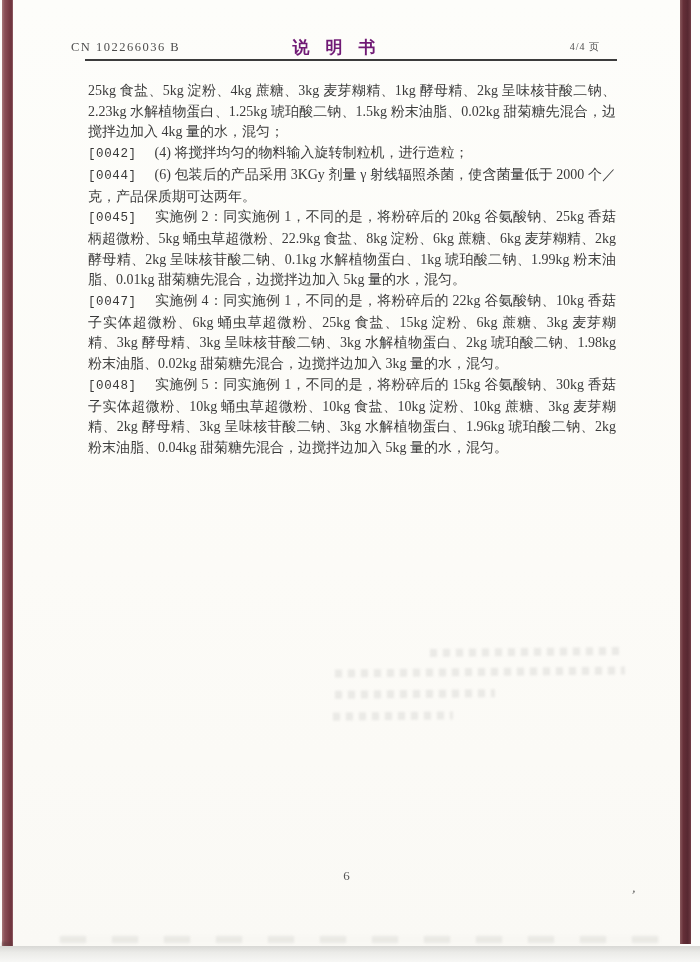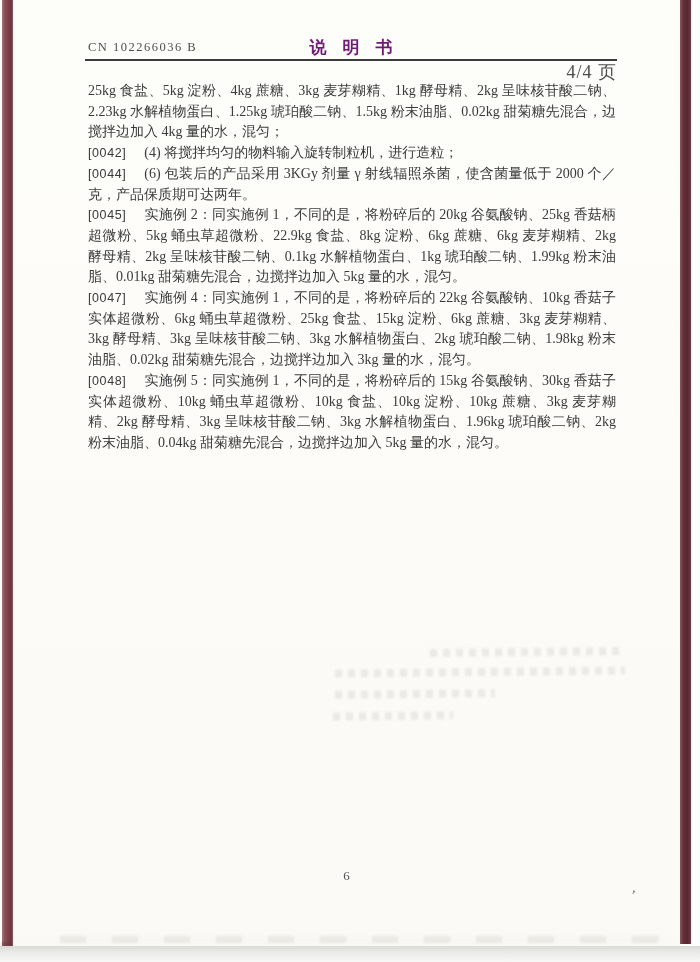--- a/index.html
+++ b/index.html
@@ -33,51 +33,51 @@
     position: absolute; left: 0; top: 946px; width: 700px; height: 16px;
     background: linear-gradient(180deg, #d8d8d5 0%, #ebebe8 40%, #f7f7f5 100%);
   }
   .bottom-smear {
     position: absolute; left: 60px; top: 936px; width: 600px; height: 7px;
     background: repeating-linear-gradient(90deg, rgba(160,160,155,.18) 0 26px, rgba(200,200,195,.04) 26px 52px);
     filter: blur(1.4px);
   }
 
   
-  .header { position: absolute; left: 85px; top: 36px; width: 532px; height: 22px; }
+  .header { position: absolute; left: 68px; top: 36px; width: 532px; height: 22px; }
   .doc-number {
     position: absolute; left: 3px; top: 4px;
     font-size: 12.5px; letter-spacing: 1.5px; color: #4d4d4d;
     font-family: "Liberation Serif", serif;
   }
   .doc-title {
     position: absolute; left: 0; right: 0; top: 0; text-align: center;
     font-size: 17px; font-weight: bold; color: #701a75;
     letter-spacing: 16px; text-indent: 16px;
   }
   .page-indicator {
     position: absolute; right: 0; top: 4px;
-    font-size: 18px; color: #4d4d4d; letter-spacing: 1px; margin-top: 20px;
+    font-size: 10px; color: #4d4d4d; letter-spacing: 1px;
   }
   .header-rule {
     position: absolute; left: 85px; top: 59px; width: 532px; height: 2px;
     background: #3c3c3c;
   }
 
   
   .content {
     position: absolute; left: 88px; top: 65px; width: 528px;
     color: #3a3a3a;
     font-size: 14px; line-height: 20.7px;
     text-align: justify;
     margin-top: 16px;
   }
   .content p { margin: 0; }
   .ptag {
-    font-family: Liberation Sans, sans-serif;
+    font-family: Liberation Mono, monospace;
     font-size: 12.5px; letter-spacing: .6px;
     margin-right: 18px; color: #383838;
   }
 
   
   .bleed { position: absolute; filter: blur(1.3px); opacity: .5; transform: rotate(-.6deg); }
   .bleed-row {
     height: 8px; margin-bottom: 12px;
     background: repeating-linear-gradient(90deg, rgba(140,140,138,.30) 0 7px, rgba(200,200,198,.02) 7px 13px);
   }

